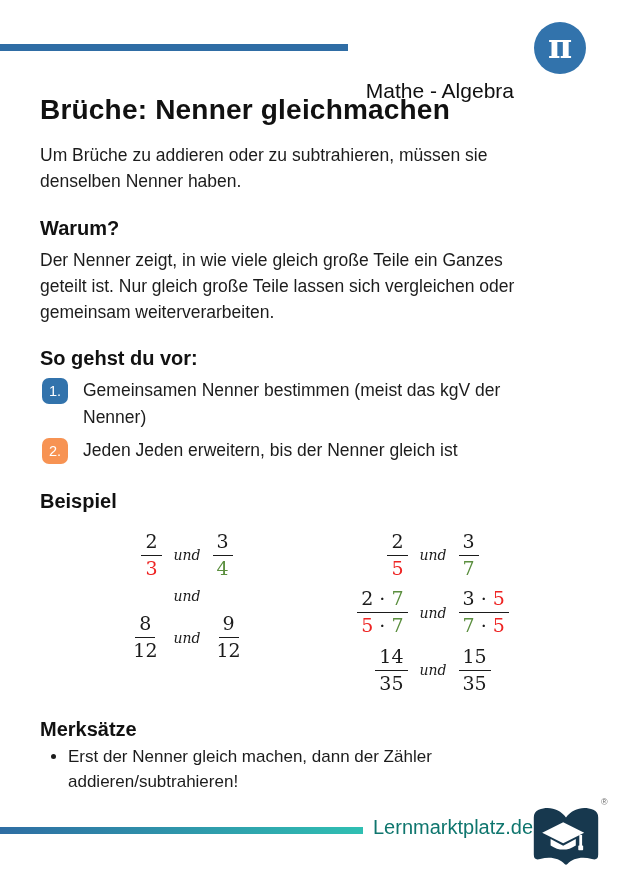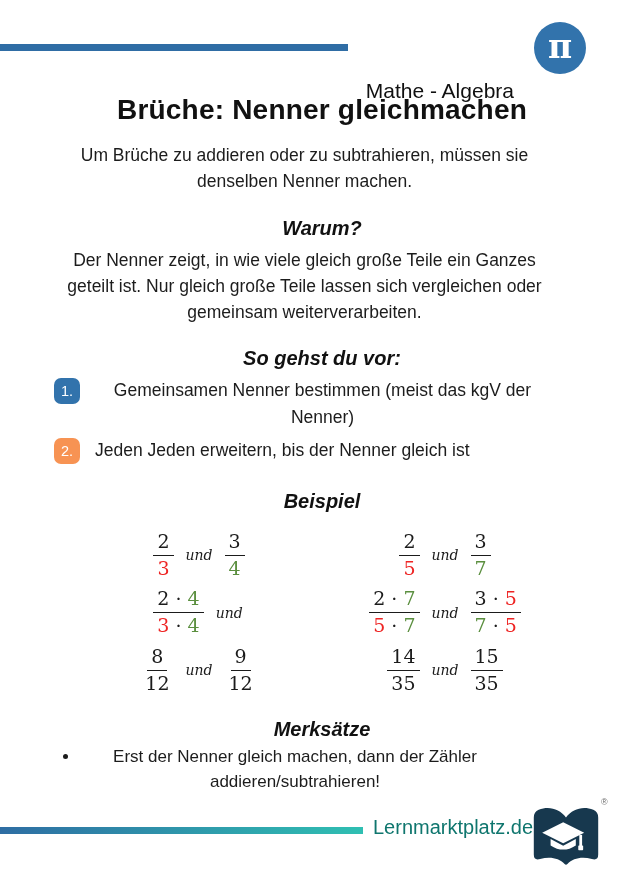--- a/index.html
+++ b/index.html
@@ -36,35 +36,35 @@
   }
   .pi-badge span {
     font-family:"DejaVu Serif", serif;
     font-weight:bold;
     font-size:33px; color:#ffffff;
     transform:translateY(-2px);
   }
 
   
   .content {
-    position:absolute; left:52px; top:94px; width:540px;text-align:center;
+    position:absolute; left:40px; top:94px; width:540px;
   }
   h1.title {
     margin:0 0 16px 0;
     font-size:28px; font-weight:700; color:#111111;
     letter-spacing:0.2px;
   }
   p.body-text {
     margin:0 0 20px 0;
     max-width:505px;
     font-size:17.5px; line-height:1.5;
   }
   h2.section-heading {
     margin:22px 0 7px 0;
-    font-size:20px; font-weight:700; color:#111111;font-style:italic;
+    font-size:20px; font-weight:700; color:#111111;
   }
 
   
   ol.steps {
     list-style:none; margin:4px 0 0 0; padding:0;
   }
   ol.steps li {
     display:flex; align-items:flex-start; gap:15px;
     margin:0 0 7px 2px;
   }
@@ -136,21 +136,21 @@
 <div class="page">
 
   <div class="header-bar" style="background: rgb(47, 109, 165);"></div>
   <div class="header-subject">Mathe - Algebra</div>
   <div class="pi-badge" style="background: rgb(50, 115, 172);">
     <span>π</span>
   </div>
 
   <div class="content">
     <h1 class="title">Brüche: Nenner gleichmachen</h1>
-    <p class="body-text">Um Brüche zu addieren oder zu subtrahieren, müssen sie denselben Nenner machen.</p>
+    <p class="body-text">Um Brüche zu addieren oder zu subtrahieren, müssen sie denselben Nenner haben.</p>
 
     <h2 class="section-heading">Warum?</h2>
     <p class="body-text">Der Nenner zeigt, in wie viele gleich große Teile ein Ganzes geteilt ist. Nur gleich große Teile lassen sich vergleichen oder gemeinsam weiterverarbeiten.</p>
 
     <h2 class="section-heading">So gehst du vor:</h2>
     <ol class="steps" id="steps-list">
         <li>
           <span class="step-badge" style="background: rgb(50, 115, 172);">1.</span>
           <span class="step-text">Gemeinsamen Nenner bestimmen (meist das kgV der Nenner)</span>
         </li>
@@ -168,24 +168,20 @@
               <span class="num"><span style="color: rgb(27, 27, 27); white-space: pre;">2</span></span>
               <span class="den"><span style="color: rgb(238, 36, 35); white-space: pre;">3</span></span>
             </span>
             <span class="und">und</span>
             <span class="frac">
               <span class="num"><span style="color: rgb(27, 27, 27); white-space: pre;">3</span></span>
               <span class="den"><span style="color: rgb(91, 143, 63); white-space: pre;">4</span></span>
             </span>
           </div>
           <div class="frac-row">
-            <span class="frac">
-              <span class="num"><span style="color: rgb(27, 27, 27); white-space: pre;">2</span><span style="color: rgb(27, 27, 27); white-space: pre;"> · </span><span style="color: rgb(91, 143, 63); white-space: pre;">4</span></span>
-              <span class="den"><span style="color: rgb(238, 36, 35); white-space: pre;">3</span><span style="color: rgb(27, 27, 27); white-space: pre;"> · </span><span style="color: rgb(91, 143, 63); white-space: pre;">4</span></span>
-            </span>
             <span class="und">und</span>
           </div>
           <div class="frac-row">
             <span class="frac">
               <span class="num"><span style="color: rgb(27, 27, 27); white-space: pre;">8</span></span>
               <span class="den"><span style="color: rgb(27, 27, 27); white-space: pre;">12</span></span>
             </span>
             <span class="und">und</span>
             <span class="frac">
               <span class="num"><span style="color: rgb(27, 27, 27); white-space: pre;">9</span></span>

